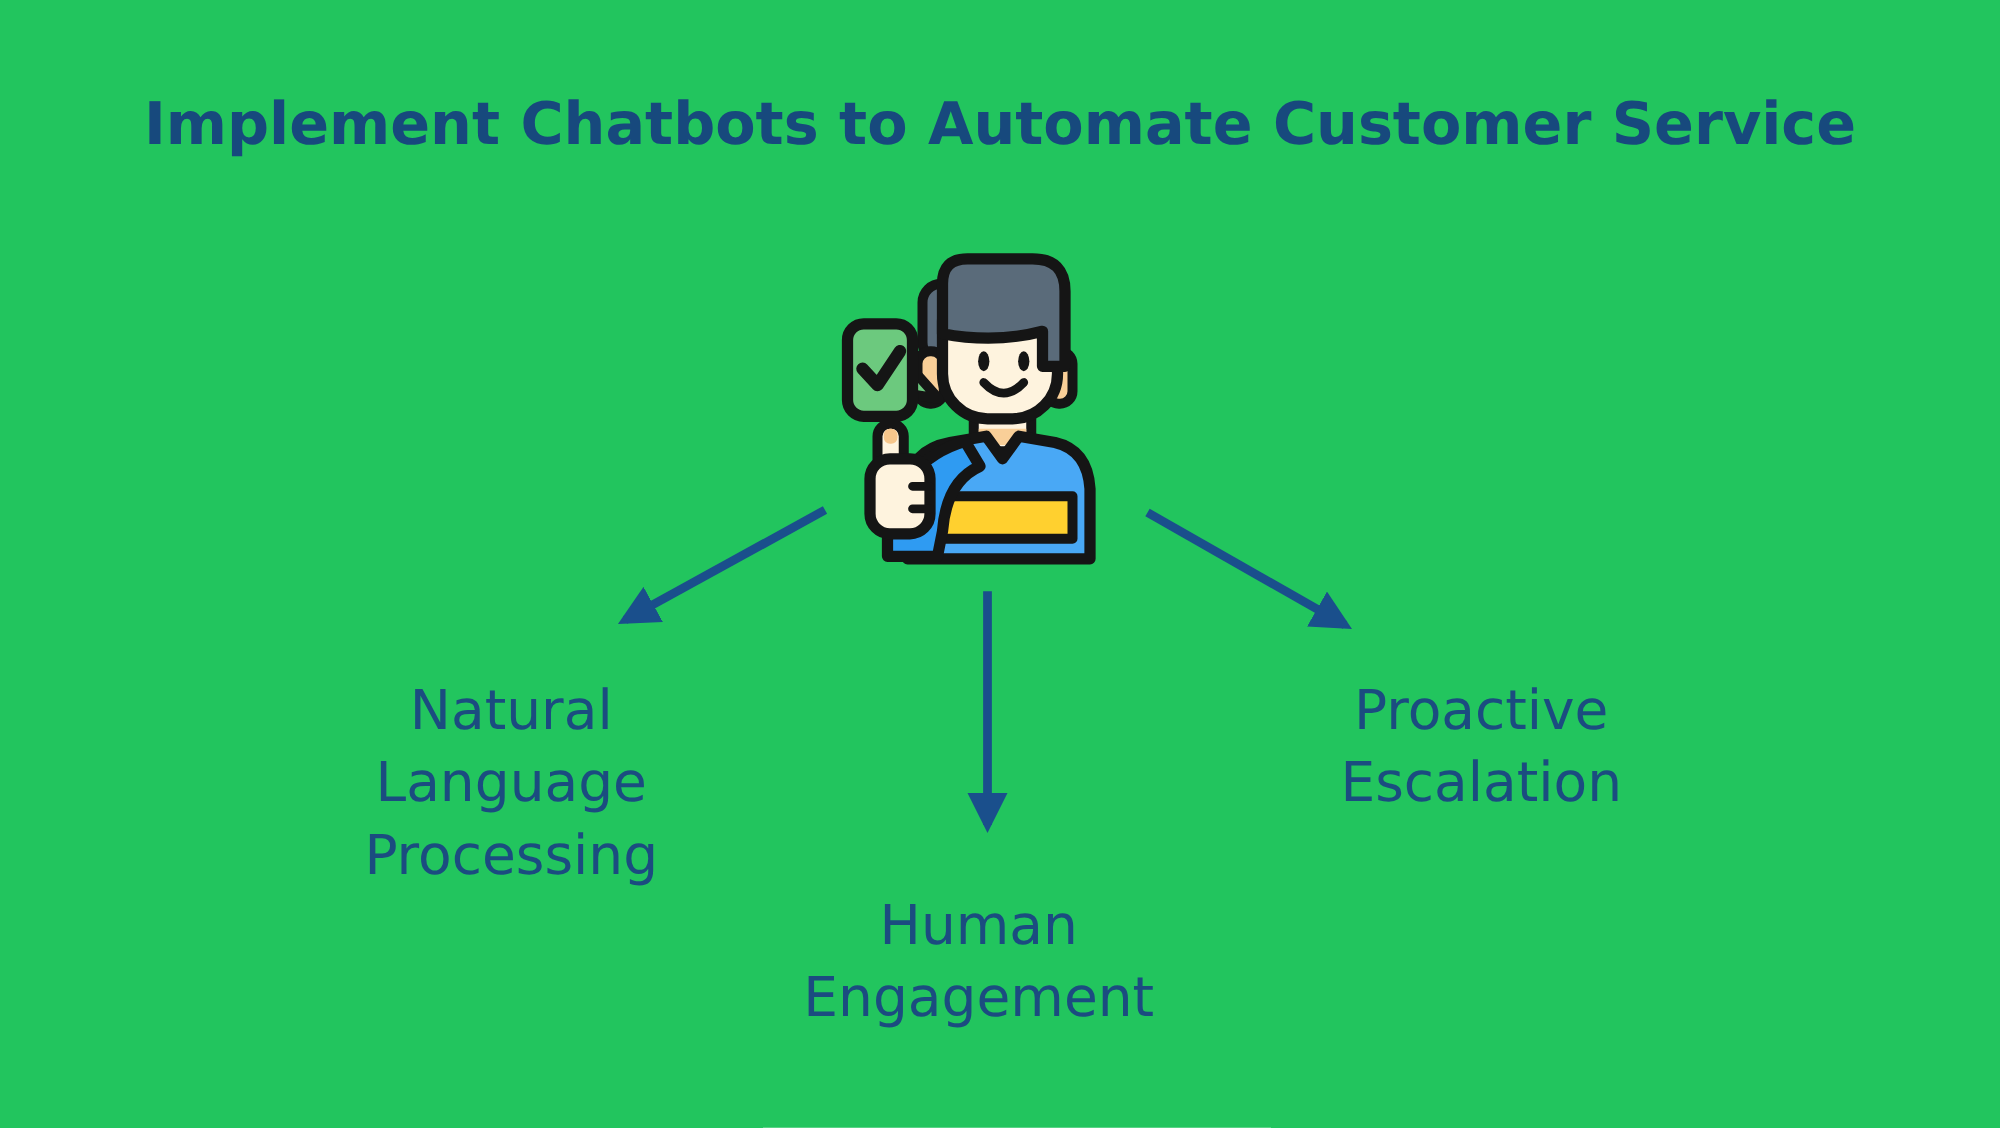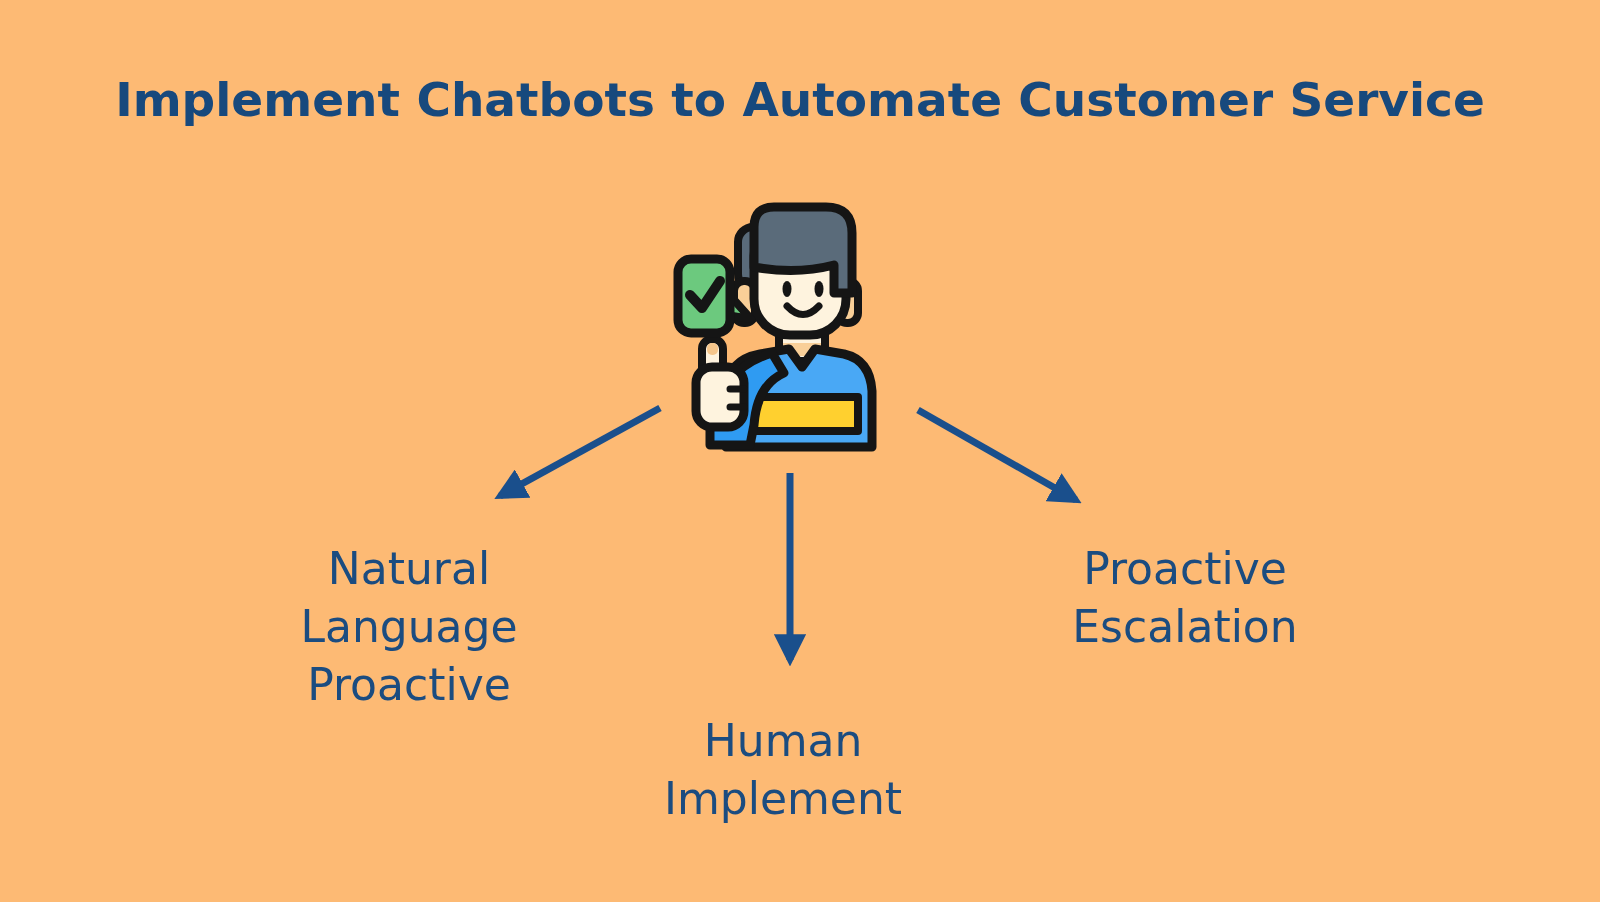--- a/index.html
+++ b/index.html
@@ -1,19 +1,19 @@
 <!DOCTYPE html>
 <html><head>
 <meta charset="utf-8">
 <style>
   html,body{margin:0;padding:0;}
   .canvas{
     position:relative;
     width:1600px;height:902px;
-    background:#fdba74;
+    background:#22c55e;
     overflow:hidden;
     font-family:"DejaVu Sans", sans-serif;
   }
   .title{
     position:absolute;
     left:0;top:72px;width:1600px;
     text-align:center;
     font-size:47px;
     font-weight:bold;
     color:#17497D;
@@ -84,17 +84,17 @@
     <defs>
       <marker id="ah" viewBox="0 0 10 10" refX="8" refY="5" markerWidth="4.6" markerHeight="4.6" orient="auto-start-reverse">
         <path d="M0,0 L10,5 L0,10 Z" fill="#1A4F8C"></path>
       </marker>
     </defs>
     <line x1="660" y1="408" x2="500" y2="496" stroke-width="7" marker-end="url(#ah)" stroke="#1A4F8C"></line>
     <line x1="790" y1="473" x2="790" y2="660" stroke-width="7" marker-end="url(#ah)" stroke="#1A4F8C"></line>
     <line x1="918" y1="410" x2="1076" y2="500" stroke-width="7" marker-end="url(#ah)" stroke="#1A4F8C"></line>
   </svg>
 
-  <div class="branch-label label-nlp">Natural Language Proactive</div>
-  <div class="branch-label label-he">Human Implement</div>
+  <div class="branch-label label-nlp">Natural Language Processing</div>
+  <div class="branch-label label-he">Human Engagement</div>
   <div class="branch-label label-pe">Proactive Escalation</div>
 
 </div>
 
 </body></html>

